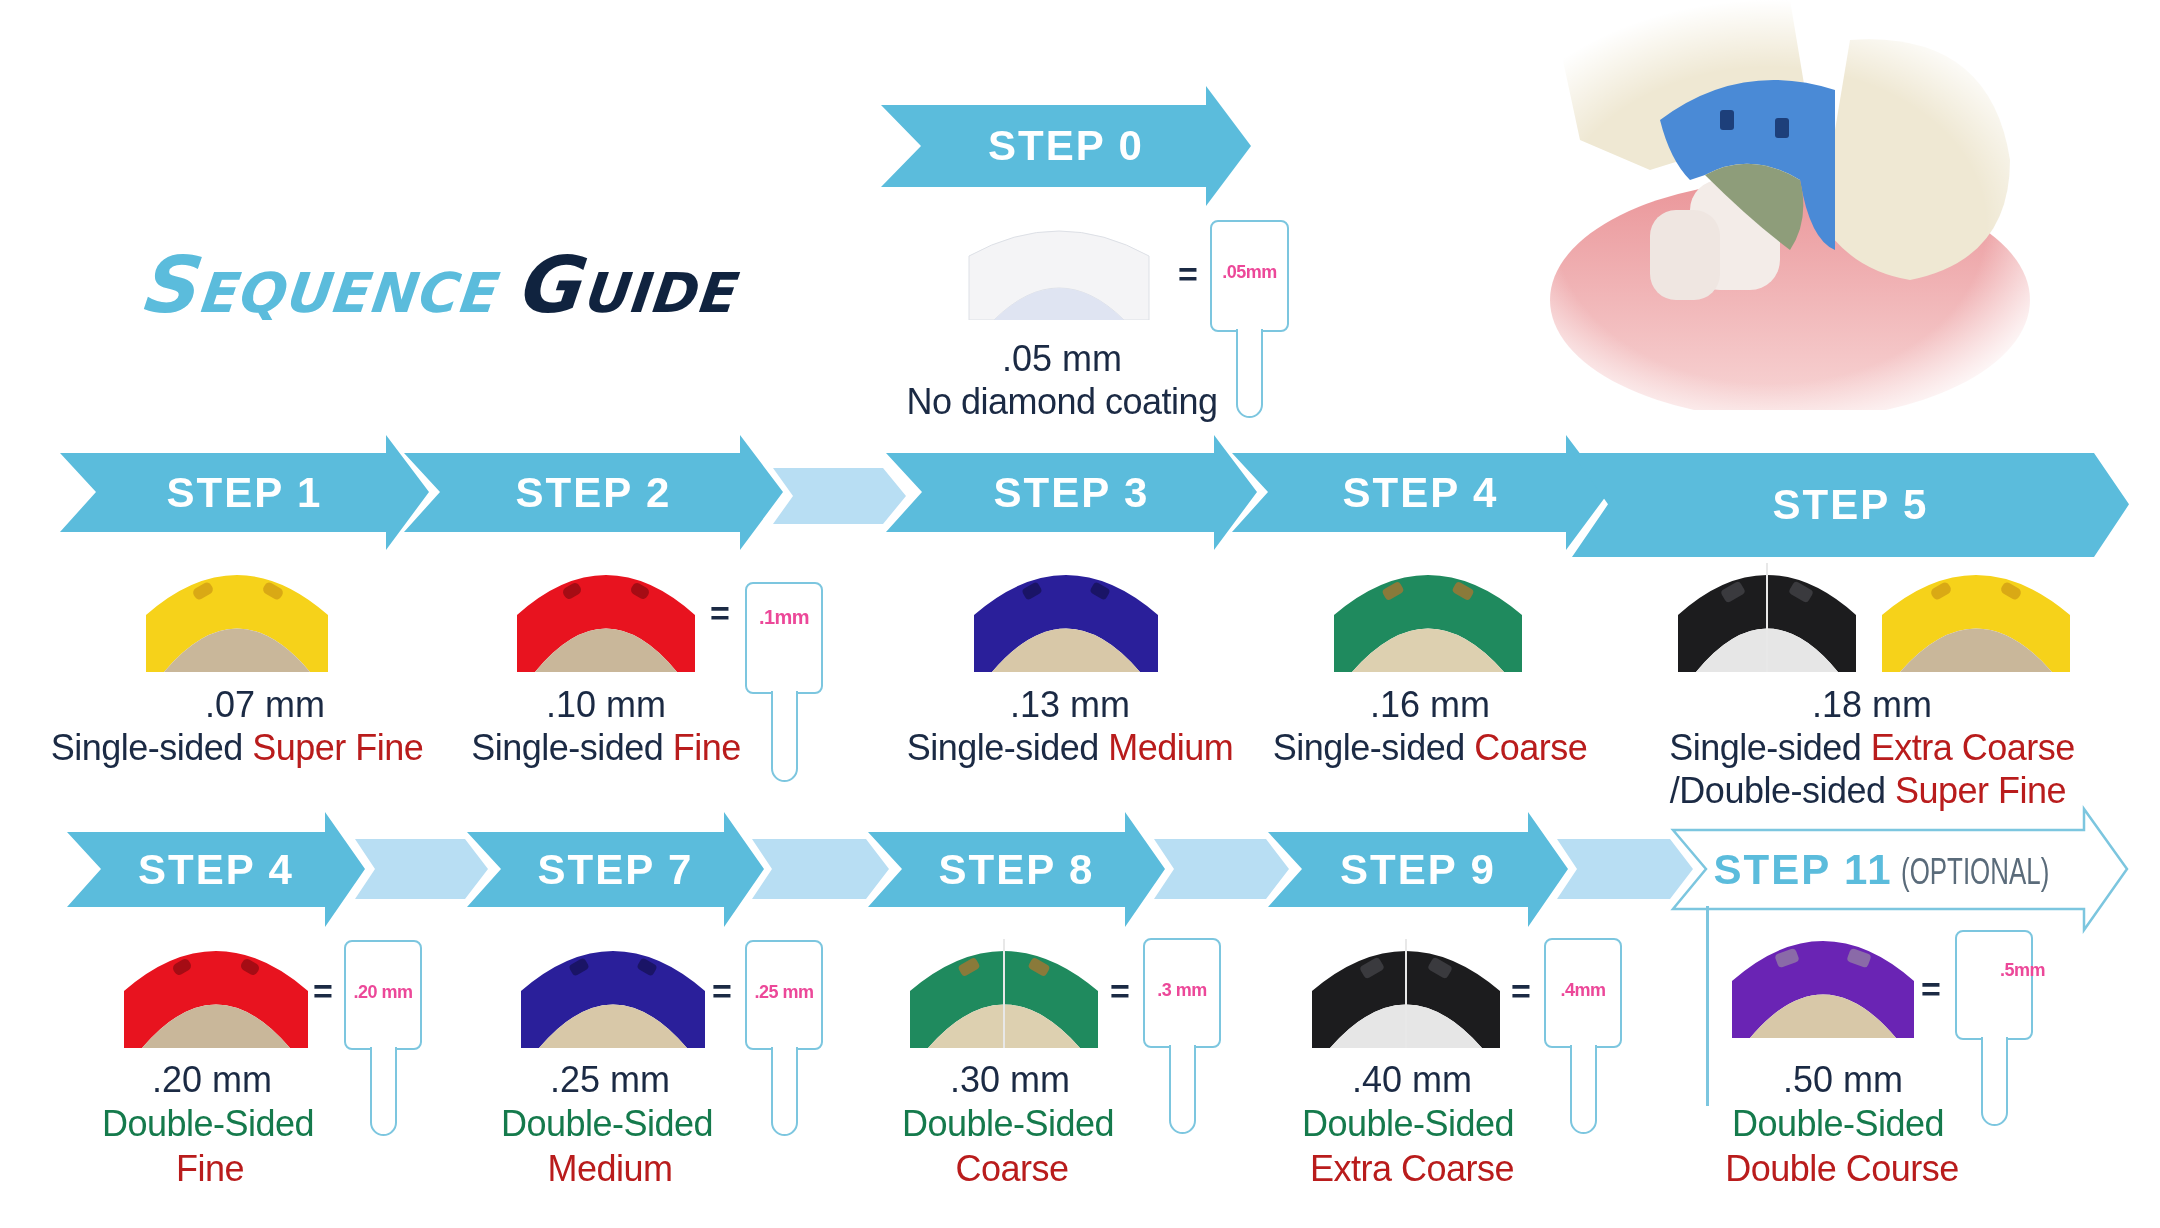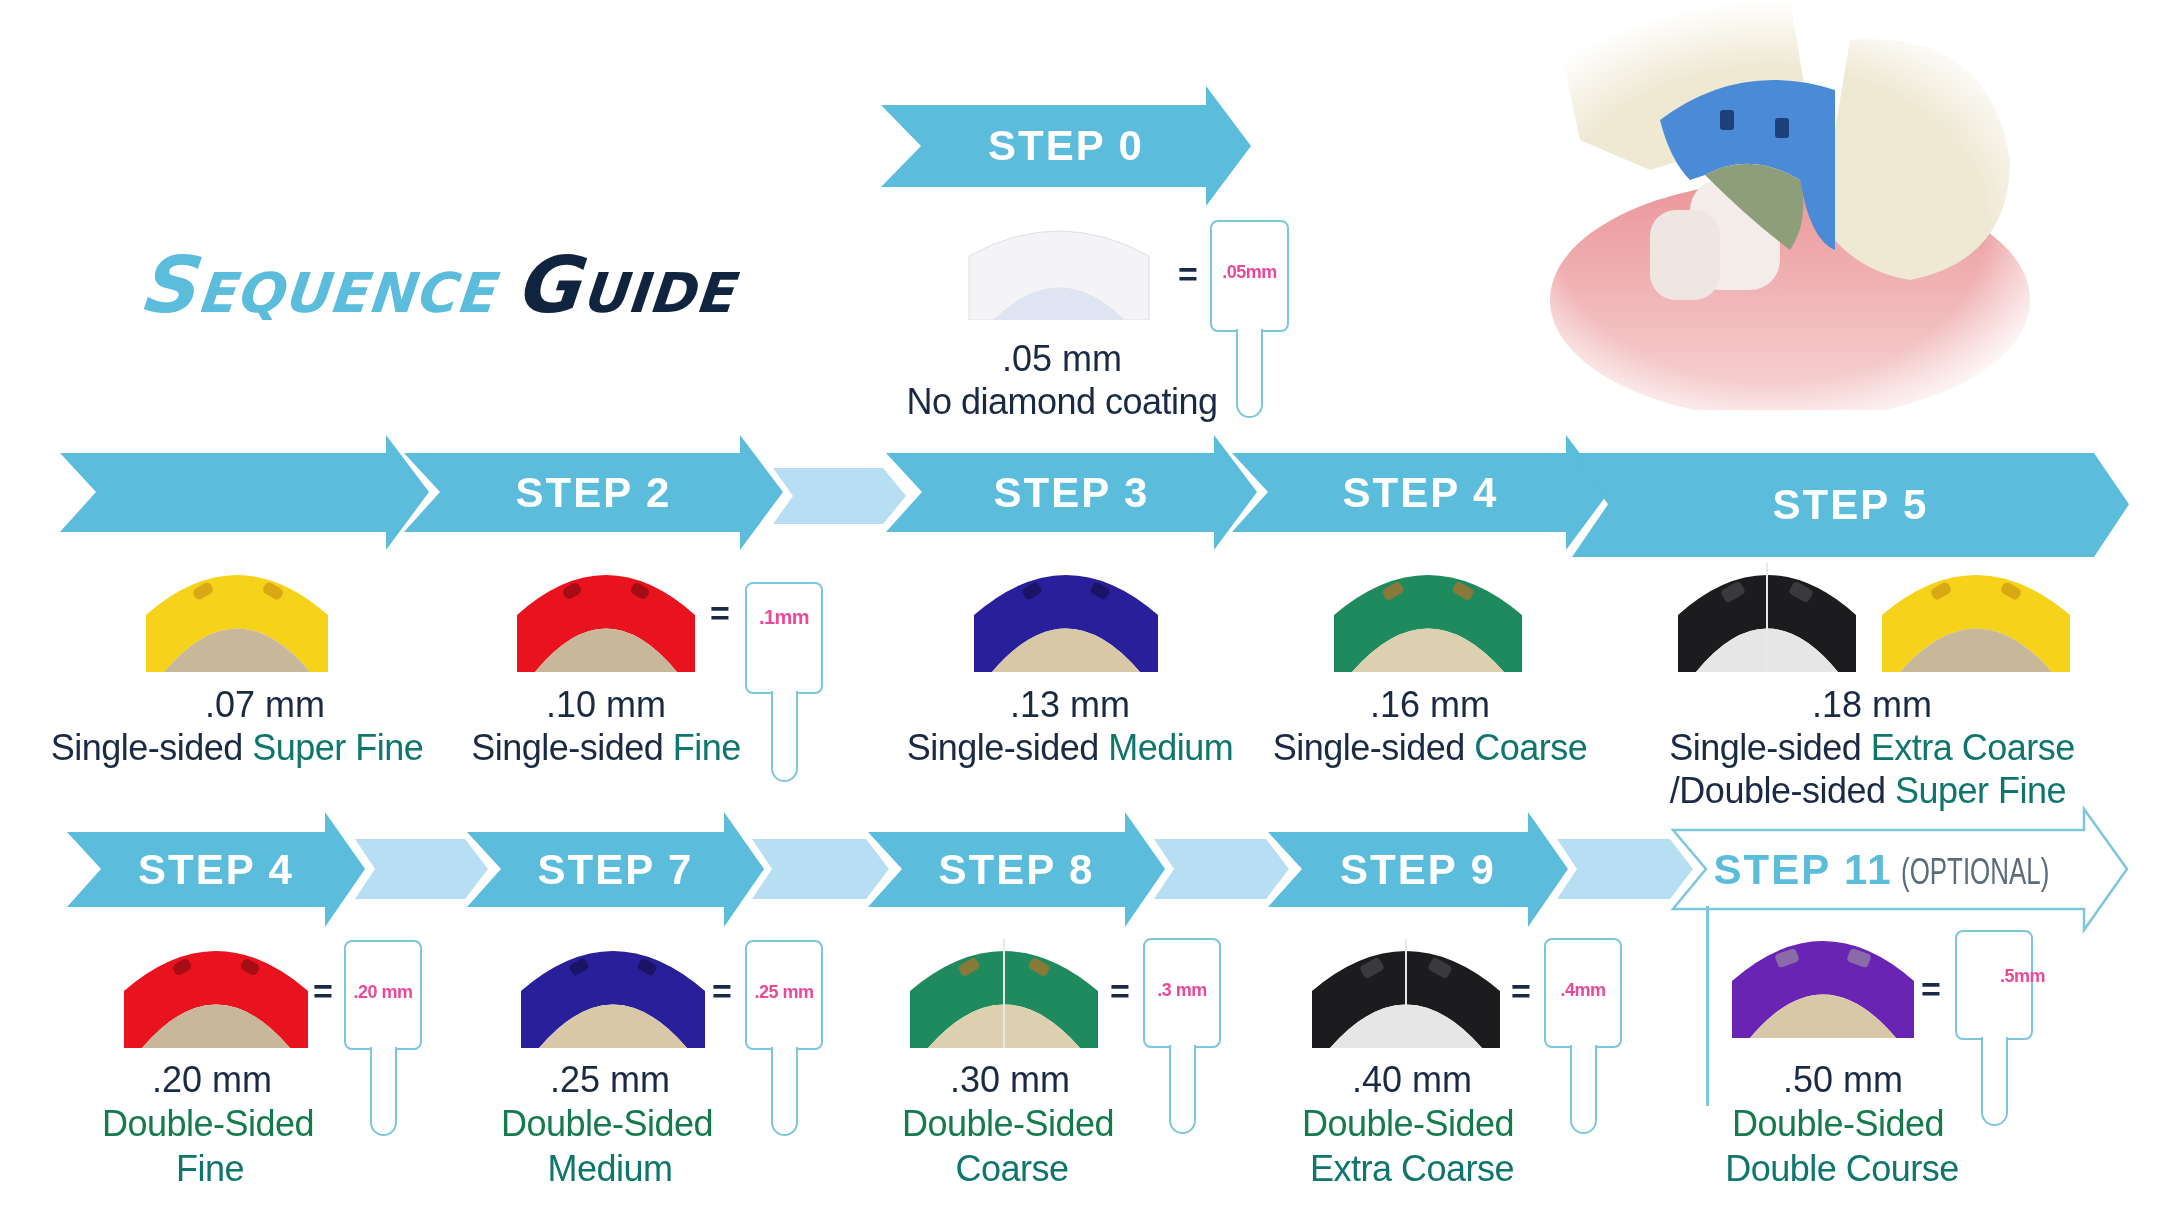--- a/index.html
+++ b/index.html
@@ -16,21 +16,21 @@
   .arrow.outline .label { color:#5bbcdc; }
   .arrow .opt { font-weight:normal; color:#5a6b7a; font-size:36px; letter-spacing:0; transform:scaleX(0.72); display:inline-block; transform-origin:left center; margin-left:8px; }
   .connector { position:absolute; }
   .connector svg { width:100%; height:100%; display:block; }
   
   .product { position:absolute; }
   .product svg { width:100%; height:100%; display:block; }
   
   .mm { position:absolute; text-align:center; color:#1b2a44; font-size:36px; white-space:nowrap; transform:translateX(-50%); font-family:"Liberation Sans", sans-serif; }
   .desc { position:absolute; text-align:center; color:#1b2a44; font-size:36px; white-space:nowrap; transform:translateX(-50%); font-family:"Liberation Sans", sans-serif; letter-spacing:-0.5px; }
-  .red { color:#0f766e; }
+  .red { color:#b91c1c; }
   .green { color:#157a4c; }
   
   .gauge { position:absolute; }
   .gauge .head { position:absolute; left:0; top:0; right:0; border:2.5px solid #7cc6df; border-radius:8px; background:#fff; box-sizing:border-box; }
   .gauge .stem { position:absolute; border:2.5px solid #7cc6df; border-top:none; border-radius:0 0 16px 16px; background:#fff; box-sizing:border-box; }
   .gauge .val { position:absolute; left:0; right:0; text-align:center; font-weight:bold; font-size:20px; color:#ec4899; font-family:"Liberation Sans", sans-serif; letter-spacing:-0.5px; }
   .eq { position:absolute; font-size:34px; font-weight:bold; color:#1b2a44; font-family:"Liberation Sans", sans-serif; }
   .vline { position:absolute; width:2.5px; background:#7cc6df; }
   
   .illus { position:absolute; left:1490px; top:0px; width:560px; height:410px; }
@@ -91,20 +91,21 @@
 <div class="connector" style="left:773px; top:468px; width:133px; height:56px;">
   <svg viewBox="0 0 133 56" preserveAspectRatio="none">
       <polygon points="0,0 110,0 133,28 110,56 0,56 20,28" fill="#b8def3"></polygon>
     </svg>
 </div>
 
 <div class="arrow" style="left:60px; top:435px; width:369px; height:115px;">
   <svg viewBox="0 0 369 115" preserveAspectRatio="none">
       <polygon points="0,18 326,18 326,0 369,57 326,115 326,97 0,97 36,57" fill="#5bbcdc"></polygon>
     </svg>
+  <div class="label">STEP 1</div>
 </div>
 <div class="arrow" style="left:404px; top:435px; width:379px; height:115px;">
   <svg viewBox="0 0 379 115" preserveAspectRatio="none">
       <polygon points="0,18 336,18 336,0 379,57 336,115 336,97 0,97 36,57" fill="#5bbcdc"></polygon>
     </svg>
   <div class="label">STEP 2</div>
 </div>
 <div class="arrow" style="left:886px; top:435px; width:371px; height:115px;">
   <svg viewBox="0 0 371 115" preserveAspectRatio="none">
       <polygon points="0,18 328,18 328,0 371,57 328,115 328,97 0,97 36,57" fill="#5bbcdc"></polygon>
@@ -341,17 +342,17 @@
       <path d="M6 117 L6 60 Q97 -20 188 60 L188 117 L170 117 Q97 30 24 117 Z" fill="#6a24b4"></path>
       <path d="M24 117 Q97 30 170 117 Z" fill="#d8c8a8"></path>
       <rect x="50" y="30" width="22" height="14" rx="4" fill="#8a6aa8" transform="rotate(-20 61 37)"></rect>
       <rect x="122" y="30" width="22" height="14" rx="4" fill="#8a6aa8" transform="rotate(20 133 37)"></rect>
     </svg>
 </div>
 <div class="eq" style="left:1921px; top:970px;">=</div>
 <div class="gauge" style="left:1955px; top:930px; width:78px; height:196px;">
   <div class="head" style="height:110px;"></div>
   <div class="stem" style="left:26px; width:27px; top:107px; height:89px;"></div>
-  <div class="val" style="top:36px; font-size:18px;margin-left:45px;">.5mm</div>
+  <div class="val" style="top:30px; font-size:18px;margin-left:45px;">.5mm</div>
 </div>
 <div class="mm" style="left:1843px; top:1059px;">.50 mm</div>
 <div class="desc green" style="left:1838px; top:1103px;">Double-Sided</div>
 <div class="desc red" style="left:1842px; top:1148px;">Double Course</div>
 
 </body></html>

